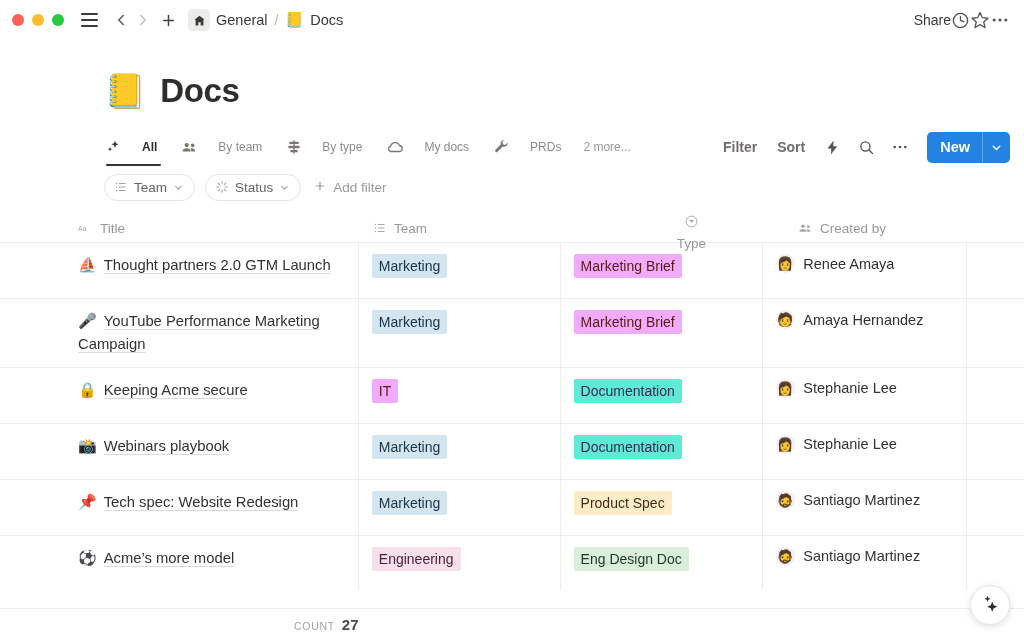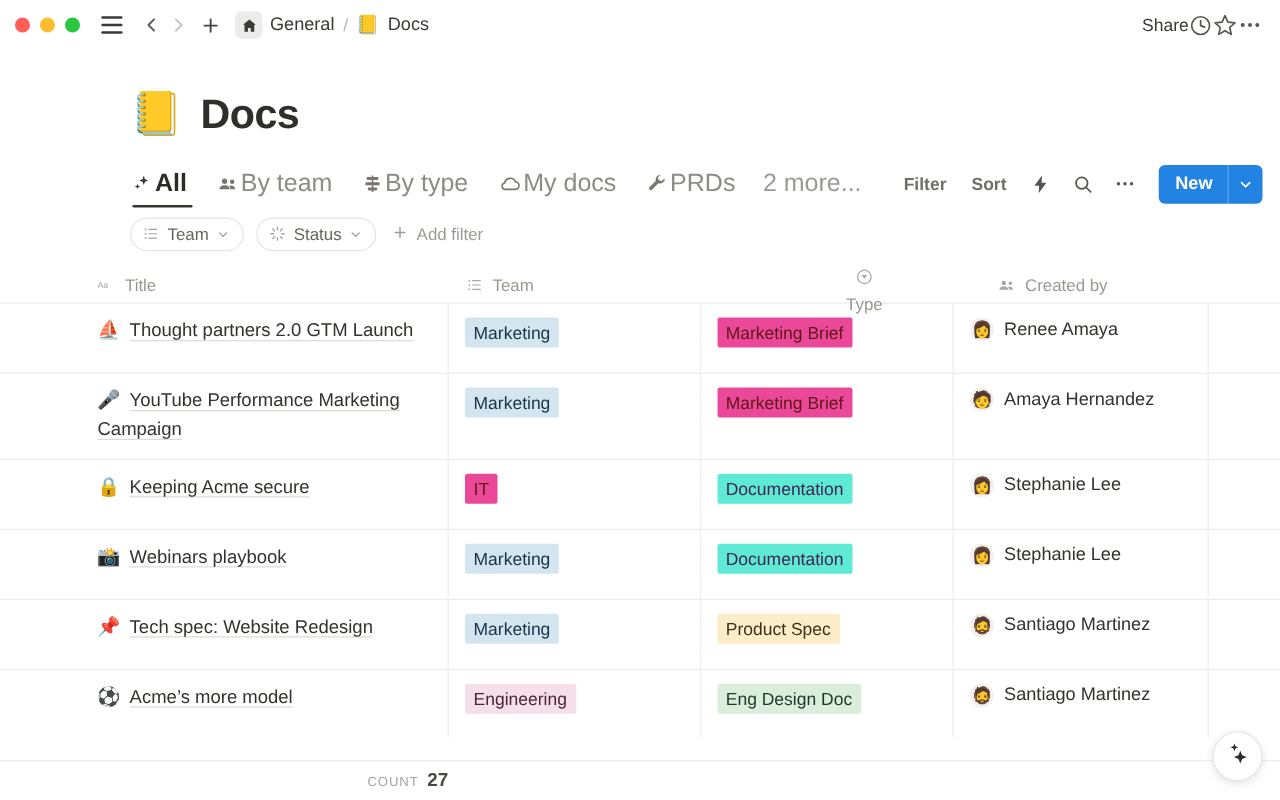--- a/index.html
+++ b/index.html
@@ -69,23 +69,23 @@
   
   .tabs-row {
     display: flex; align-items: center;
     padding: 0 14px 0 104px;
     margin-top: 18px;
     height: 38px;
     position: relative;
   }
   .tabs { display: flex; align-items: center; gap: 0; height: 38px; }
   .tab {
-    display: flex; align-items: center; gap: 2px;
+    display: flex; align-items: center; gap: 20px;
     height: 38px; padding: 0 12px;
-    font-size: 20px; color: #8d8b86;
+    font-size: 12px; color: #8d8b86;
     position: relative; cursor: pointer; white-space: nowrap;
   }
   .tab:first-child { padding-left: 2px; }
   .tab.active { color: #2d2c29; font-weight: bold; }
   .tab.active::after {
     content:""; position:absolute; left:2px; right:8px; bottom:0;
     height: 2px; background:#37352f; border-radius:1px;
   }
   .tab .ticon { display:flex; align-items:center; color:#78766f; }
   .tab.active .ticon { color:#37352f; }
@@ -153,21 +153,21 @@
     text-underline-offset: 3px;
   }
   .doc-emoji { font-size: 15px; margin-right: 7px; }
 
   .tag {
     display:inline-block; padding: 2px 7px; border-radius: 2px;
     font-size: 14px; line-height: 1.45;
   }
   .tag-blue   { background:#d3e5ef; color:#183347; }
   .tag-pink   { background:#f5e0e9; color:#4c2337; }
-  .tag-red    { background:#ec4899; color:#5d1715; }
+  .tag-red    { background:#f0abfc; color:#5d1715; }
   .tag-purple { background:#5eead4; color:#412454; }
   .tag-yellow { background:#fdecc8; color:#402c1b; }
   .tag-green  { background:#dbeddb; color:#1c3829; }
 
   .person { display:flex; align-items:center; gap:8px; }
   .avatar {
     width: 19px; height: 19px; border-radius:50%; flex:none;
     display:flex; align-items:center; justify-content:center;
     font-size: 13px; overflow:hidden; background:#f1f0ee;
   }

